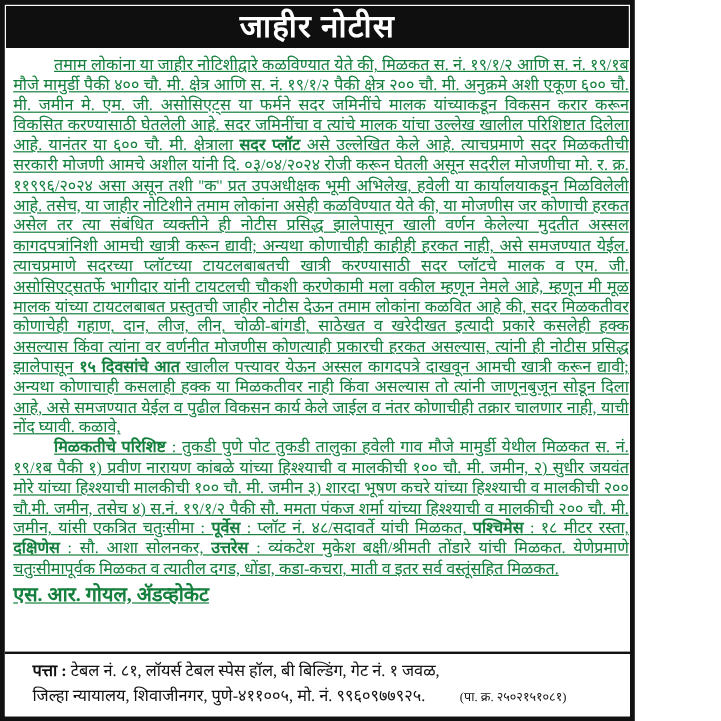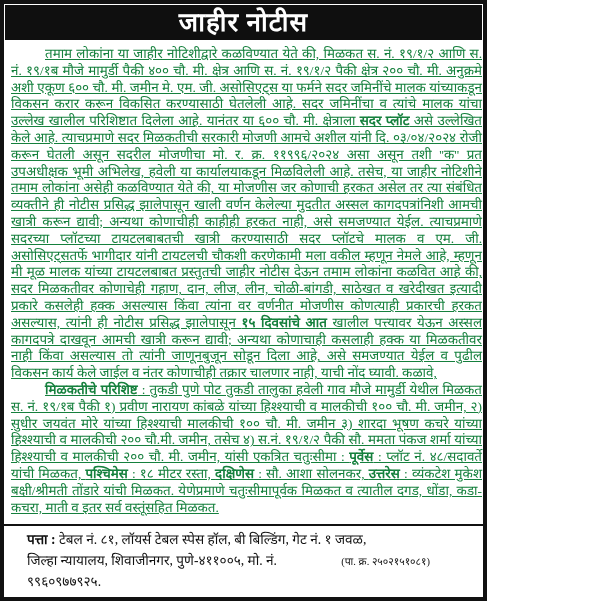--- a/index.html
+++ b/index.html
@@ -3,21 +3,21 @@
 <meta charset="utf-8">
 <style>
   * { box-sizing: border-box; margin: 0; padding: 0; }
   html, body {
     width: 601px; height: 601px;
     background: #ffffff;
     font-family: "Liberation Serif", "DejaVu Serif", serif;
   }
   .page {
     position: relative;
-    width: 487px; height: 601px;
+    width: 529px; height: 601px;
     border: 4px solid #111111;
     background: #ffffff;
     overflow: hidden;
   }
   .titlebar {
     margin: 1px 1px 0 1px;
     height: 35px;
     background: #0f0f0f;
     color: #ffffff;
     text-align: center;
@@ -73,20 +73,21 @@
   <div class="titlebar">
     <span>जाहीर नोटीस</span>
   </div>
 
   <div class="body-text">
 
     <p class="para"><span>तमाम लोकांना या जाहीर नोटिशीद्वारे कळविण्यात येते की, मिळकत स. नं. १९/१/२ आणि स. नं. १९/१ब मौजे मामुर्डी पैकी ४०० चौ. मी. क्षेत्र आणि स. नं. १९/१/२ पैकी क्षेत्र २०० चौ. मी. अनुक्रमे अशी एकूण ६०० चौ. मी. जमीन मे. एम. जी. असोसिएट्स या फर्मने सदर जमिनींचे मालक यांच्याकडून विकसन करार करून विकसित करण्यासाठी घेतलेली आहे. सदर जमिनींचा व त्यांचे मालक यांचा उल्लेख खालील परिशिष्टात दिलेला आहे. यानंतर या ६०० चौ. मी. क्षेत्राला </span><b>सदर प्लॉट</b><span> असे उल्लेखित केले आहे. त्याचप्रमाणे सदर मिळकतीची सरकारी मोजणी आमचे अशील यांनी दि. ०३/०४/२०२४ रोजी करून घेतली असून सदरील मोजणीचा मो. र. क्र. ११९९६/२०२४ असा असून तशी ''क'' प्रत उपअधीक्षक भूमी अभिलेख, हवेली या कार्यालयाकडून मिळविलेली आहे. तसेच, या जाहीर नोटिशीने तमाम लोकांना असेही कळविण्यात येते की, या मोजणीस जर कोणाची हरकत असेल तर त्या संबंधित व्यक्तीने ही नोटीस प्रसिद्ध झालेपासून खाली वर्णन केलेल्या मुदतीत अस्सल कागदपत्रांनिशी आमची खात्री करून द्यावी; अन्यथा कोणाचीही काहीही हरकत नाही, असे समजण्यात येईल. त्याचप्रमाणे सदरच्या प्लॉटच्या टायटलबाबतची खात्री करण्यासाठी सदर प्लॉटचे मालक व एम. जी. असोसिएट्सतर्फे भागीदार यांनी टायटलची चौकशी करणेकामी मला वकील म्हणून नेमले आहे, म्हणून मी मूळ मालक यांच्या टायटलबाबत प्रस्तुतची जाहीर नोटीस देऊन तमाम लोकांना कळवित आहे की, सदर मिळकतीवर कोणाचेही गहाण, दान, लीज, लीन, चोळी-बांगडी, साठेखत व खरेदीखत इत्यादी प्रकारे कसलेही हक्क असल्यास किंवा त्यांना वर वर्णनीत मोजणीस कोणत्याही प्रकारची हरकत असल्यास, त्यांनी ही नोटीस प्रसिद्ध झालेपासून </span><b>१५ दिवसांचे आत</b><span> खालील पत्त्यावर येऊन अस्सल कागदपत्रे दाखवून आमची खात्री करून द्यावी; अन्यथा कोणाचाही कसलाही हक्क या मिळकतीवर नाही किंवा असल्यास तो त्यांनी जाणूनबुजून सोडून दिला आहे, असे समजण्यात येईल व पुढील विकसन कार्य केले जाईल व नंतर कोणाचीही तक्रार चालणार नाही, याची नोंद घ्यावी. कळावे,</span></p>
 
     <p class="para"><b>मिळकतीचे परिशिष्ट</b><span> : तुकडी पुणे पोट तुकडी तालुका हवेली गाव मौजे मामुर्डी येथील मिळकत स. नं. १९/१ब पैकी १) प्रवीण नारायण कांबळे यांच्या हिश्श्याची व मालकीची १०० चौ. मी. जमीन, २) सुधीर जयवंत मोरे यांच्या हिश्श्याची मालकीची १०० चौ. मी. जमीन ३) शारदा भूषण कचरे यांच्या हिश्श्याची व मालकीची २०० चौ.मी. जमीन, तसेच ४) स.नं. १९/१/२ पैकी सौ. ममता पंकज शर्मा यांच्या हिश्श्याची व मालकीची २०० चौ. मी. जमीन, यांसी एकत्रित चतुःसीमा : </span><b>पूर्वेस</b><span> : प्लॉट नं. ४८/सदावर्ते यांची मिळकत, </span><b>पश्चिमेस</b><span> : १८ मीटर रस्ता, </span><b>दक्षिणेस</b><span> : सौ. आशा सोलनकर, </span><b>उत्तरेस</b><span> : व्यंकटेश मुकेश बक्षी/श्रीमती तोंडारे यांची मिळकत. येणेप्रमाणे चतुःसीमापूर्वक मिळकत व त्यातील दगड, धोंडा, कडा-कचरा, माती व इतर सर्व वस्तूंसहित मिळकत.</span></p>
 
+    <p class="sig">एस. आर. गोयल, ॲडव्होकेट</p>
   </div>
 
   <div class="addr-box">
     <div class="addr-line1"><b>पत्ता :</b> <span>टेबल नं. ८१, लॉयर्स टेबल स्पेस हॉल, बी बिल्डिंग, गेट नं. १ जवळ,</span></div>
     <div class="addr-line2">
       <span>जिल्हा न्यायालय, शिवाजीनगर, पुणे-४११००५, मो. नं. ९९६०९७७९२५.</span>
       <span class="ref-num">(पा. क्र. २५०२१५१०८१)</span>
     </div>
   </div>
 

